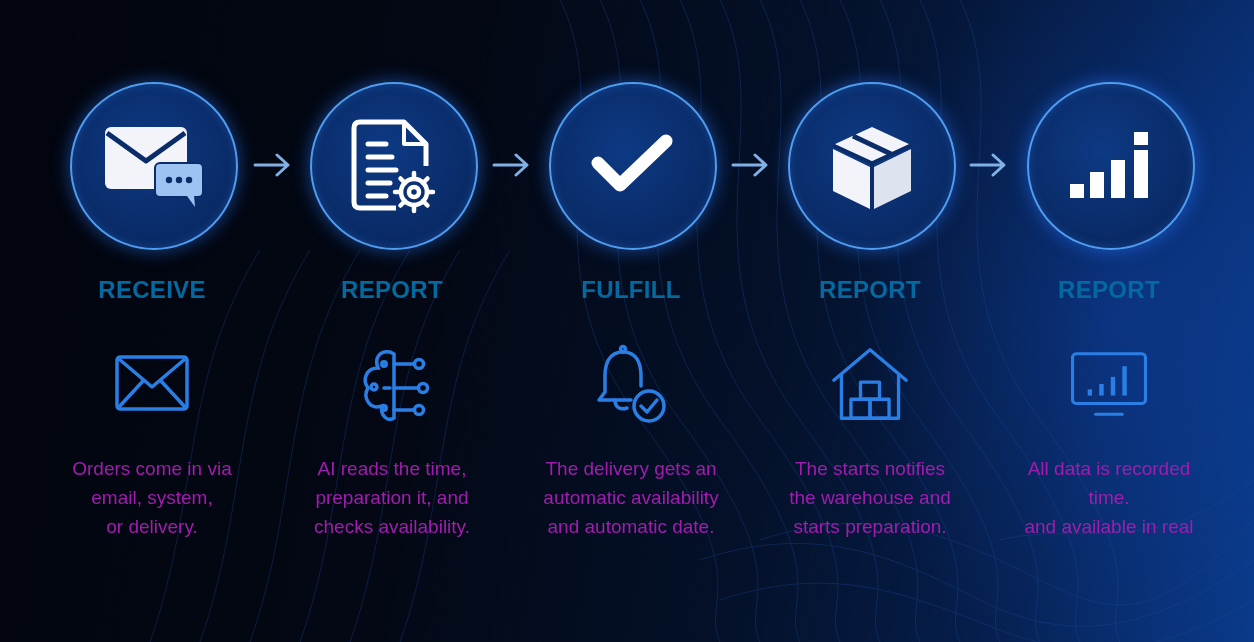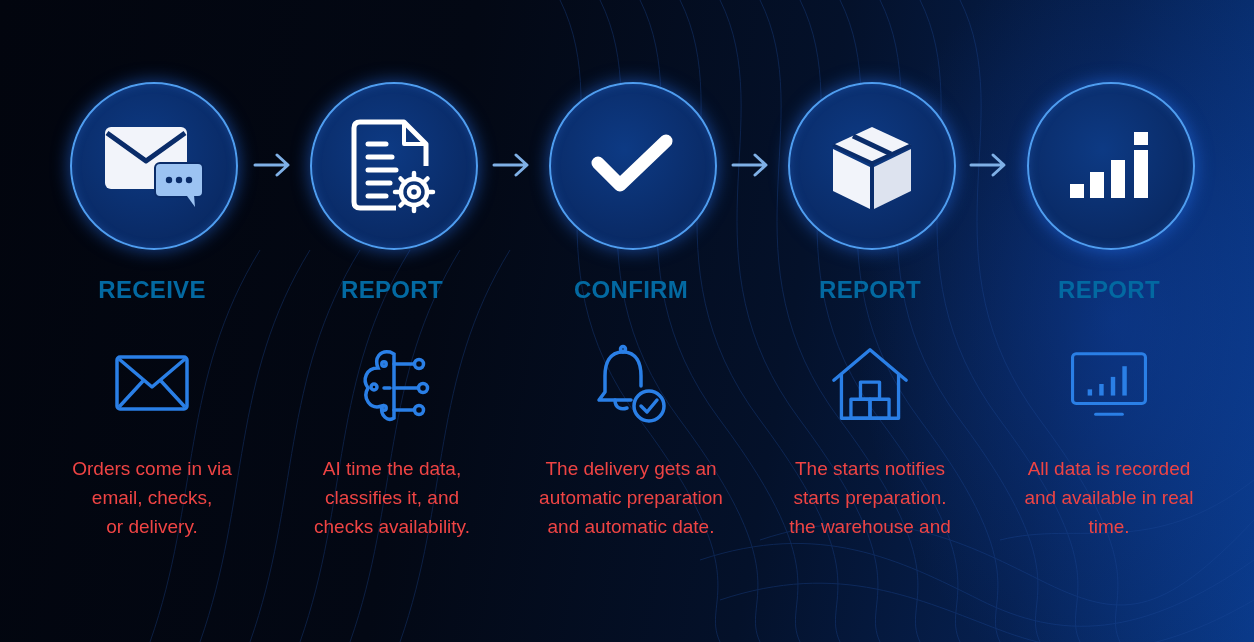--- a/index.html
+++ b/index.html
@@ -30,21 +30,21 @@
   .title {
     position: absolute; left: 0; width: 240px; top: 276px;
     font-size: 24px; font-weight: bold; letter-spacing: 0.3px; color: #0369a1;
   }
   .sub-icon {
     position: absolute; left: 80px; width: 80px; top: 344px; height: 80px;
     display: flex; align-items: center; justify-content: center;
   }
   .desc {
     position: absolute; left: 0; width: 240px; top: 454px;
-    font-size: 19px; line-height: 29px; color: #ef4444;
+    font-size: 19px; line-height: 29px; color: #a21caf;
   }
   .arrow {
     position: absolute; top: 150px; width: 40px; height: 30px;
   }
 </style>
 </head>
 <body>
 
 <div class="glow-right"></div>
 
@@ -89,21 +89,21 @@
   <div class="title">RECEIVE</div>
   <div class="sub-icon">
     <svg width="76" height="60" viewBox="0 0 76 60">
       <rect x="3" y="3" width="70" height="52" rx="3" fill="none" stroke="#2a7fe6" stroke-width="3.5"></rect>
       <path d="M5 5 L38 33 L71 5" fill="none" stroke="#2a7fe6" stroke-width="3.5" stroke-linejoin="round"></path>
       <path d="M5 53 L29 27 M71 53 L47 27" fill="none" stroke="#2a7fe6" stroke-width="3.5"></path>
     </svg>
   </div>
   <div class="desc">
     <div>Orders come in via</div>
-    <div>email, checks,</div>
+    <div>email, system,</div>
     <div>or delivery.</div>
   </div>
 </div>
 
 <svg class="arrow" style="left:252px;" viewBox="0 0 40 30">
   <path d="M3 15 L35 15 M25 5 L36 15 L25 25" fill="none" stroke="#7fb0e6" stroke-width="3" stroke-linecap="round" stroke-linejoin="round"></path>
 </svg>
 
 <div class="step" style="left:272px; top:0;">
   <div class="circle">
@@ -144,52 +144,52 @@
         <line x1="42" y1="20" x2="62" y2="20"></line>
           <circle cx="67" cy="20" r="4.5"></circle>
         <line x1="42" y1="44" x2="66" y2="44"></line>
           <circle cx="71" cy="44" r="4.5"></circle>
         <line x1="42" y1="66" x2="62" y2="66"></line>
           <circle cx="67" cy="66" r="4.5"></circle>
       </g>
     </svg>
   </div>
   <div class="desc">
-    <div>AI time the data,</div>
-    <div>classifies it, and</div>
+    <div>AI reads the time,</div>
+    <div>preparation it, and</div>
     <div>checks availability.</div>
   </div>
 </div>
 
 <svg class="arrow" style="left:491px;" viewBox="0 0 40 30">
   <path d="M3 15 L35 15 M25 5 L36 15 L25 25" fill="none" stroke="#7fb0e6" stroke-width="3" stroke-linecap="round" stroke-linejoin="round"></path>
 </svg>
 
 <div class="step" style="left:511px; top:0;">
   <div class="circle">
     <svg width="90" height="70" viewBox="0 0 90 70">
       <path d="M10 32 L32 54 L78 10" fill="none" stroke="#ffffff" stroke-width="13" stroke-linecap="round" stroke-linejoin="round"></path>
     </svg>
   </div>
-  <div class="title">CONFIRM</div>
+  <div class="title">FULFILL</div>
   <div class="sub-icon">
     <svg width="80" height="80" viewBox="0 0 80 80">
       <g fill="none" stroke="#2a7fe6" stroke-width="3.5" stroke-linecap="round" stroke-linejoin="round">
         <circle cx="32" cy="5" r="2.5"></circle>
         <path d="M32 8 C18 8 14 20 14 32 L14 48 L8 56 L40 56"></path>
         <path d="M32 8 C46 8 50 20 50 32 L50 42"></path>
         <path d="M24 56 C24 64 30 66 36 64"></path>
         <circle cx="58" cy="62" r="15"></circle>
         <path d="M50 62 L56 68 L66 56"></path>
       </g>
     </svg>
   </div>
   <div class="desc">
     <div>The delivery gets an</div>
-    <div>automatic preparation</div>
+    <div>automatic availability</div>
     <div>and automatic date.</div>
   </div>
 </div>
 
 <svg class="arrow" style="left:730px;" viewBox="0 0 40 30">
   <path d="M3 15 L35 15 M25 5 L36 15 L25 25" fill="none" stroke="#7fb0e6" stroke-width="3" stroke-linecap="round" stroke-linejoin="round"></path>
 </svg>
 
 <div class="step" style="left:750px; top:0;">
   <div class="circle">
@@ -208,22 +208,22 @@
         <path d="M4 36 L42 4 L80 36"></path>
         <path d="M12 30 L12 76 L72 76 L72 30"></path>
         <rect x="32" y="38" width="20" height="18"></rect>
         <rect x="22" y="56" width="20" height="20"></rect>
         <rect x="42" y="56" width="20" height="20"></rect>
       </g>
     </svg>
   </div>
   <div class="desc">
     <div>The starts notifies</div>
+    <div>the warehouse and</div>
     <div>starts preparation.</div>
-    <div>the warehouse and</div>
   </div>
 </div>
 
 <svg class="arrow" style="left:968px;" viewBox="0 0 40 30">
   <path d="M3 15 L35 15 M25 5 L36 15 L25 25" fill="none" stroke="#7fb0e6" stroke-width="3" stroke-linecap="round" stroke-linejoin="round"></path>
 </svg>
 
 <div class="step" style="left:989px; top:0;">
   <div class="circle">
     <svg width="90" height="76" viewBox="0 0 90 76">
@@ -244,16 +244,16 @@
       <g fill="#2a7fe6">
         <rect x="21" y="44" width="5" height="7"></rect>
         <rect x="34" y="38" width="5" height="13"></rect>
         <rect x="47" y="30" width="5" height="21"></rect>
         <rect x="60" y="18" width="5" height="33"></rect>
       </g>
     </svg>
   </div>
   <div class="desc">
     <div>All data is recorded</div>
+    <div>time.</div>
     <div>and available in real</div>
-    <div>time.</div>
   </div>
 </div>
 
 </body></html>

